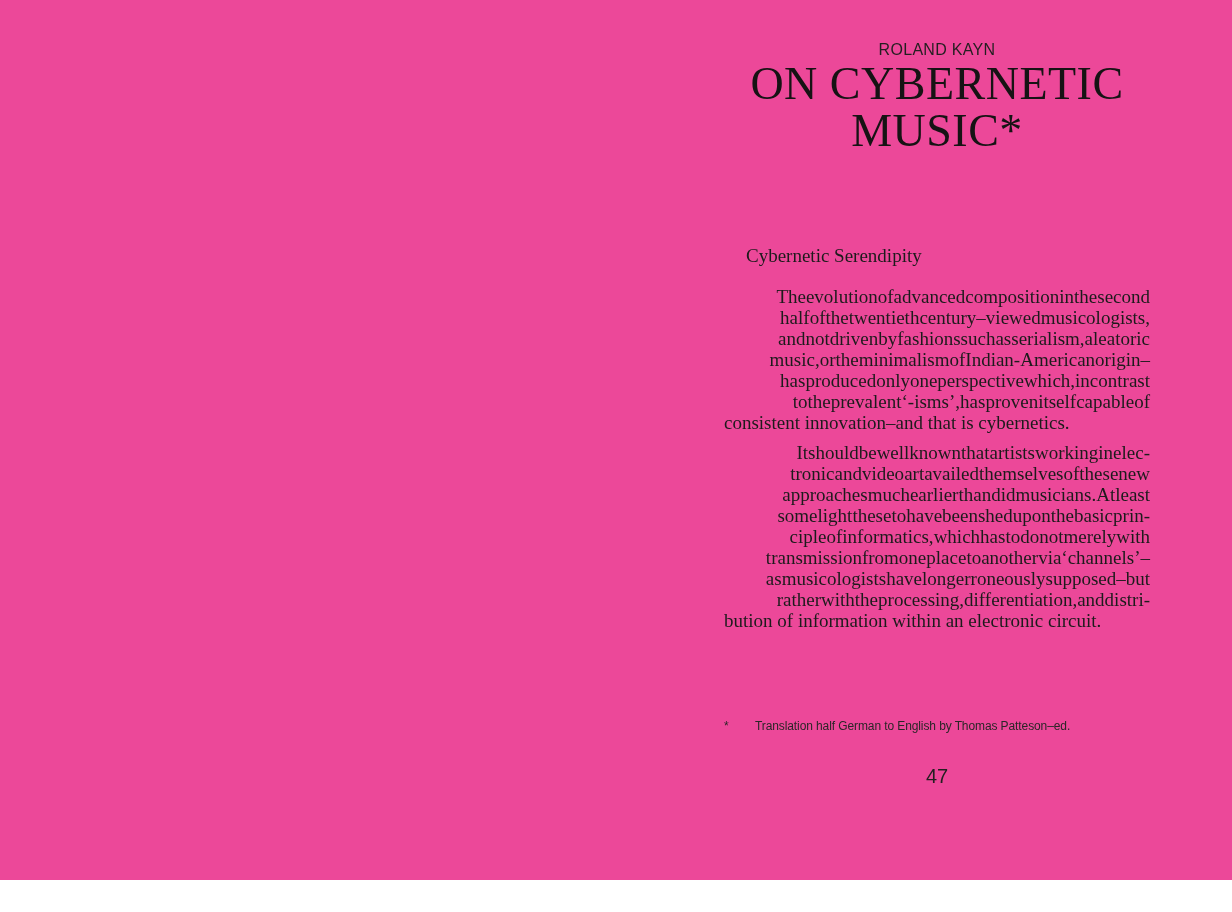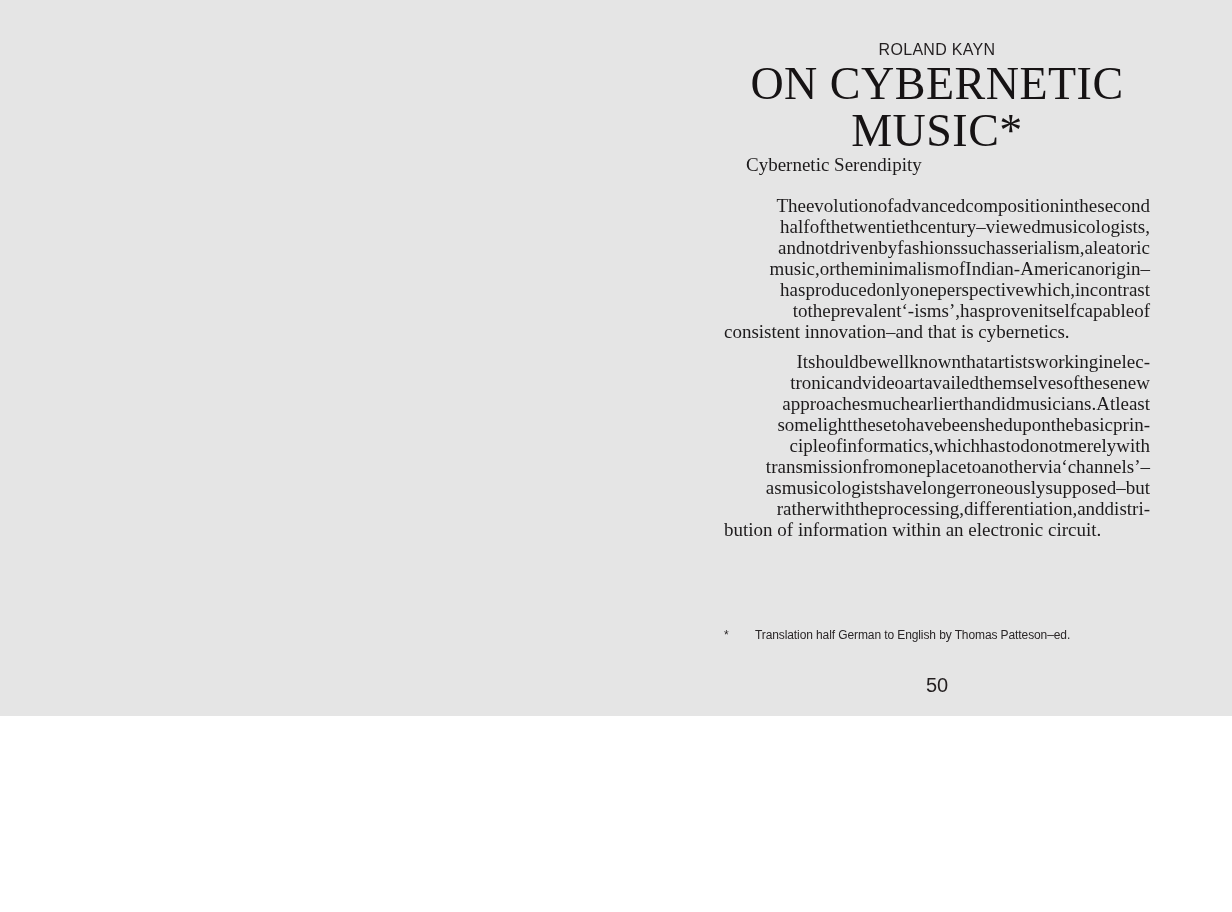--- a/index.html
+++ b/index.html
@@ -6,22 +6,22 @@
     margin: 0;
     padding: 0;
     background: #ffffff;
     width: 1232px;
     height: 912px;
     overflow: hidden;
   }
   .spread {
     position: relative;
     width: 1232px;
-    height: 716px;
-    background: #e5e5e5;
+    height: 880px;
+    background: #ec4899;
   }
   .page-column {
     position: absolute;
     left: 724px;
     top: 0;
     width: 426px;
     color: #1d1b1c;
   }
   .running-head {
     margin-top: 40px;
@@ -34,20 +34,21 @@
   }
   .page-title {
     text-align: center;
     font-family: "Liberation Serif", serif;
     font-size: 46px;
     line-height: 47px;
     letter-spacing: 0.5px;
     color: #161314;
   }
   .section-heading {
+    margin-top: 91px;
     padding-left: 22px;
     font-family: "Liberation Serif", serif;
     font-size: 19px;
     line-height: 21px;
   }
   .para {
     font-family: "Liberation Serif", serif;
     font-size: 19px;
     line-height: 21px;
   }
@@ -121,16 +122,16 @@
         <div class="line"><span>as</span><span>musicologists</span><span>have</span><span>long</span><span>erroneously</span><span>supposed–but</span></div>
         <div class="line"><span>rather</span><span>with</span><span>the</span><span>processing,</span><span>differentiation,</span><span>and</span><span>distri-</span></div>
         <div class="line last">bution of information within an electronic circuit.</div>
       </div>
 
     <div class="footnote">
       <span class="footnote-marker">*</span>
       <span class="footnote-text">Translation half German to English by Thomas Patteson–ed.</span>
     </div>
 
-    <div class="page-number">50</div>
+    <div class="page-number">47</div>
 
   </div>
 </div>
 
 </body></html>

